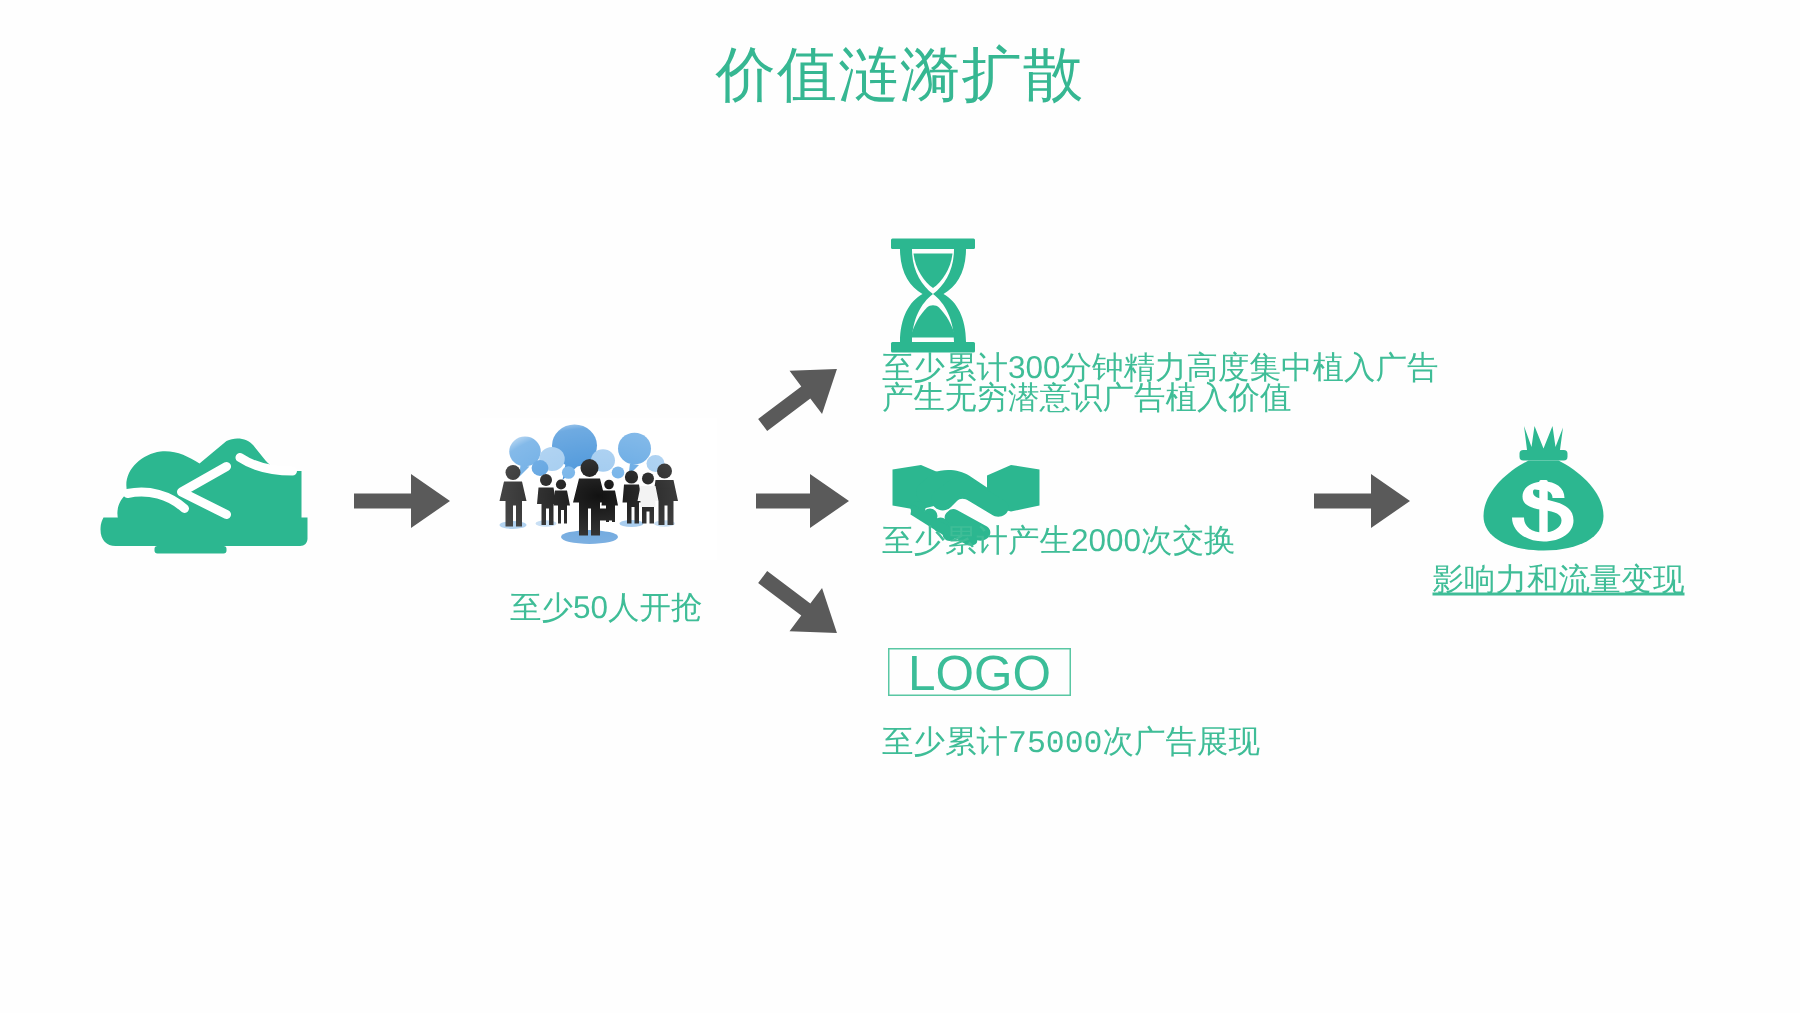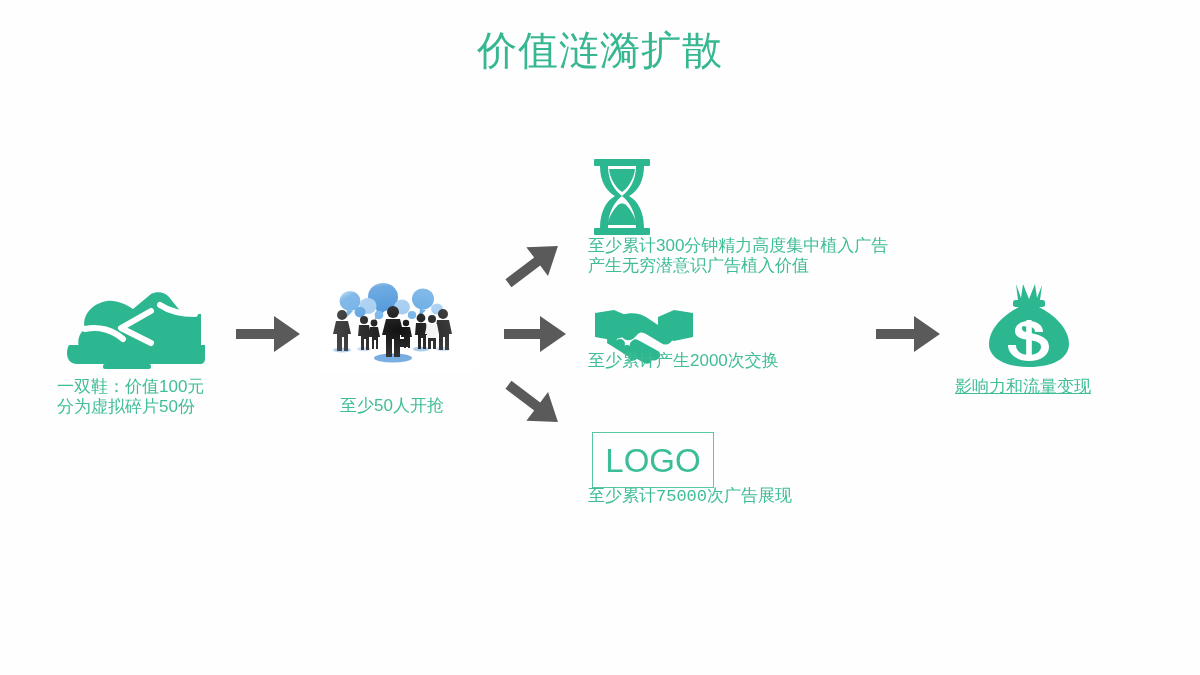--- a/index.html
+++ b/index.html
@@ -35,21 +35,21 @@
     letter-spacing: 1px;
     color: #36b792;
     font-weight: 400;
     white-space: nowrap;
   }
 
   
   .cap {
     position: absolute;
     color: #3fbd97;
-    font-size: 17px;
+    font-size: 21px;
     line-height: 20px;
     white-space: pre;
     font-weight: 400;
   }
 
   
   #stage-shoe {
     position: absolute;
     left: 55px;
     top: 281px;
@@ -120,21 +120,21 @@
     left: 588px;
     top: 351px;
   }
 
   
   #stage-logo {
     position: absolute;
     left: 592px;
     top: 432px;
     width: 122px;
-    height: 56px;
+    height: 32px;
     border: 1.6px solid #59c7a3;
     box-sizing: border-box;
     display: flex;
     align-items: center;
     justify-content: center;
     text-align: right;
   }
   #stage-logo .logo-text {
     font-size: 33px;
     line-height: 1;
@@ -210,21 +210,20 @@
       <g stroke="#ffffff" stroke-width="6" fill="none" stroke-linecap="round" stroke-linejoin="round">
 
         <path d="M96 30 L66 47 L96 62"></path>
 
         <path d="M30 48 C44 45, 58 49, 68 58"></path>
 
         <path d="M105 24 C114 30, 126 33, 140 33"></path>
       </g>
     </svg>
   </div>
-  <div class="cap" id="cap-shoe"><span>一双鞋：价值100元</span><br><span>分为虚拟碎片50份</span></div>
 
   <div id="arrow-1">
     <svg viewBox="0 0 70 52" width="70" height="52" aria-hidden="true">
       <path d="M2 21 L40 21 L40 8 L66 26 L40 44 L40 31 L2 31 Z" fill="#5a5a5a"></path>
     </svg>
   </div>
 
   <div id="stage-crowd">
     <svg viewBox="0 0 158 94" width="158" height="94" aria-hidden="true">
       <defs>

